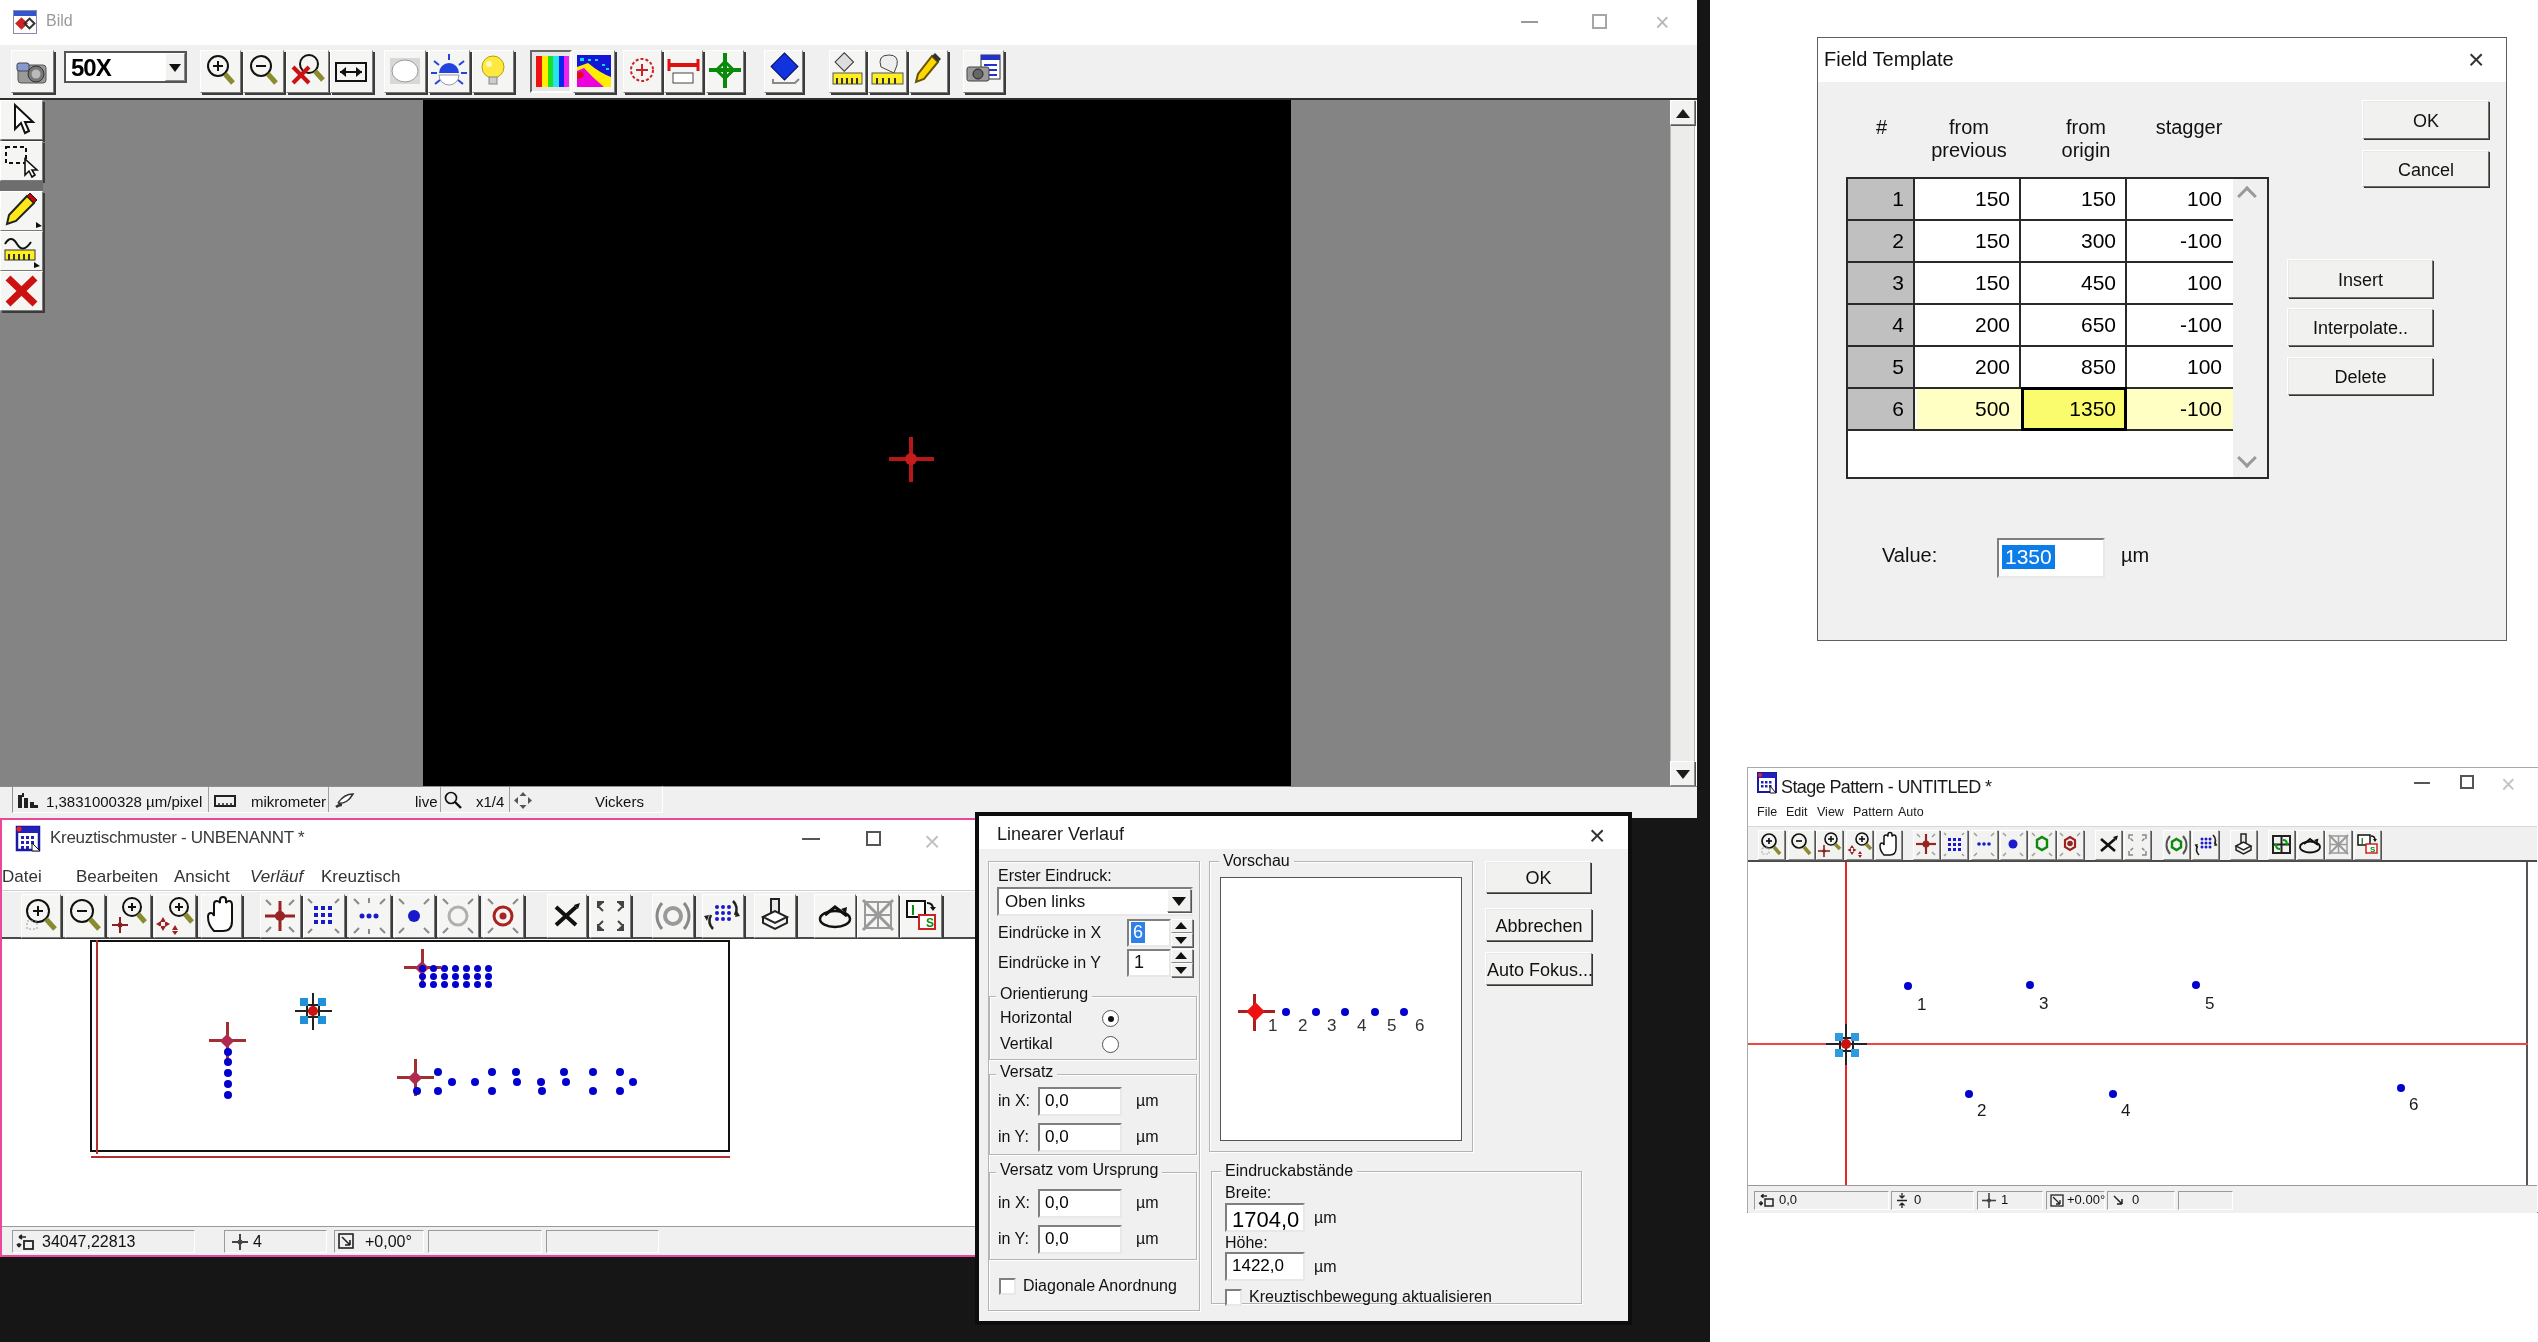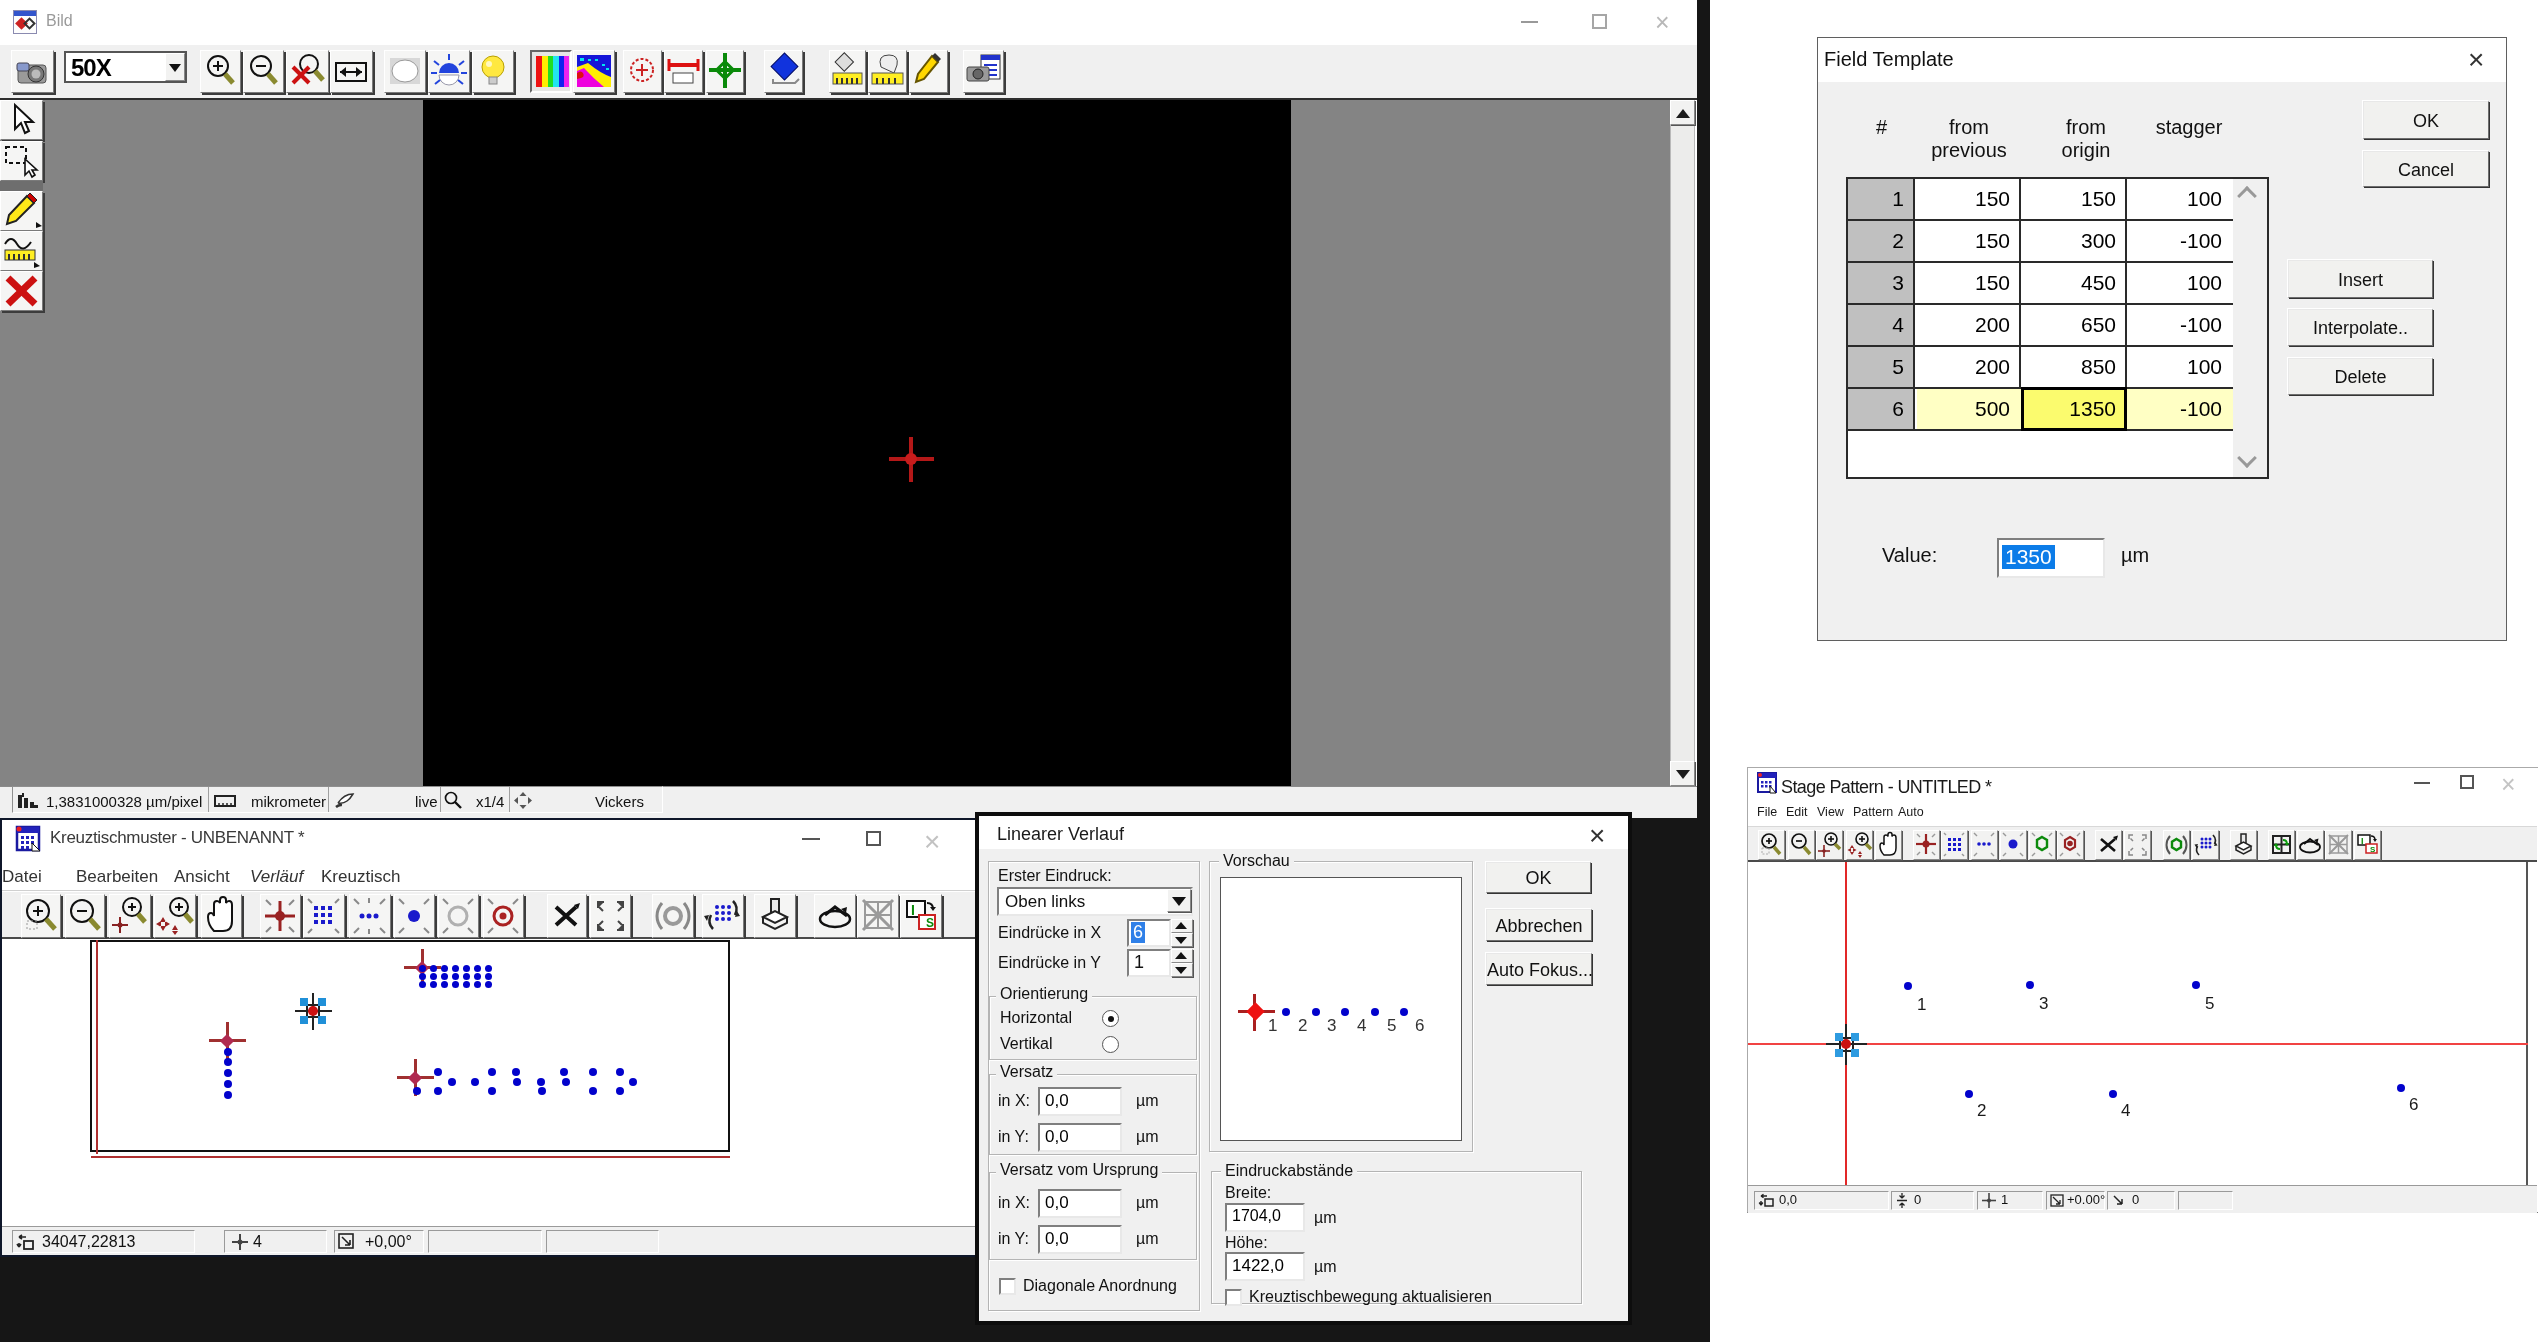--- a/index.html
+++ b/index.html
@@ -319,21 +319,21 @@
   <div class="abs" style="left:476px;top:793px;font-size:15px;color:#111;">x1/4</div>
   <div class="abs" style="left:509px;top:787px;width:1px;height:25px;background:#9f9f9f;"></div>
   <div class="abs" style="left:513px;top:791px;width:20px;height:19px;">
     <svg width="20" height="19" viewBox="0 0 20 19">
           <path d="M10 1 l3.5 4 h-7 z M10 18 l3.5 -4 h-7 z M1 9.5 l4 -3.5 v7 z M19 9.5 l-4 -3.5 v7 z" fill="#555"></path>
         </svg>
   </div>
   <div class="abs" style="left:595px;top:793px;font-size:15px;color:#111;">Vickers</div>
 </div>
 
-<div class="abs" id="kreuz" style="left:0;top:818px;width:978px;height:439px;background:#fff;border:2px solid #0f172a;">
+<div class="abs" id="kreuz" style="left:0;top:818px;width:978px;height:439px;background:#fff;border:2px solid #ec4899;">
 
   <div class="abs" style="left:0;top:0;width:974px;height:38px;background:#fff;"></div>
   <div class="abs" style="left:13px;top:5px;width:28px;height:28px;">
     <svg width="28" height="28" viewBox="0 0 28 28">
           <rect x="2" y="2" width="22" height="23" fill="#fff" stroke="#1a1aa0" stroke-width="2.5"></rect>
           <rect x="2" y="2" width="22" height="6" fill="#2222bb"></rect>
           <circle cx="4" cy="4" r="2.5" fill="#ee2222"></circle>
           <g fill="#2222bb">
             <rect x="6" y="11" width="3" height="3"></rect>
             <rect x="11" y="11" width="3" height="3"></rect>
@@ -662,21 +662,21 @@
   <div class="abs" style="left:319px;top:200px;font-size:17px;color:#333;">2</div>
   <div class="abs" style="left:348px;top:200px;font-size:17px;color:#333;">3</div>
   <div class="abs" style="left:378px;top:200px;font-size:17px;color:#333;">4</div>
   <div class="abs" style="left:408px;top:200px;font-size:17px;color:#333;">5</div>
   <div class="abs" style="left:436px;top:200px;font-size:17px;color:#333;">6</div>
 
   <div class="grp" style="left:232px;top:355px;width:371px;height:133px;"></div>
   <div class="grplab" style="left:242px;top:346px;">Eindruckabstände</div>
   <div class="lab" style="left:246px;top:368px;">Breite:</div>
   <div class="abs sunk" style="left:246px;top:387px;width:80px;height:29px;">
-        <span style="position:absolute;left:5px;top:2px;font-size:16px;">1704,0</span>
+        <span style="position:absolute;left:5px;top:2px;font-size:22px;">1704,0</span>
       </div>
   <div class="lab" style="left:335px;top:393px;">µm</div>
   <div class="lab" style="left:246px;top:418px;">Höhe:</div>
   <div class="abs sunk" style="left:246px;top:436px;width:80px;height:29px;">
         <span style="position:absolute;left:5px;top:2px;font-size:17px;">1422,0</span>
       </div>
   <div class="lab" style="left:335px;top:442px;">µm</div>
   <div class="abs sunk" style="left:246px;top:473px;width:17px;height:17px;"></div>
   <div class="lab" style="left:270px;top:472px;">Kreuztischbewegung aktualisieren</div>
 

